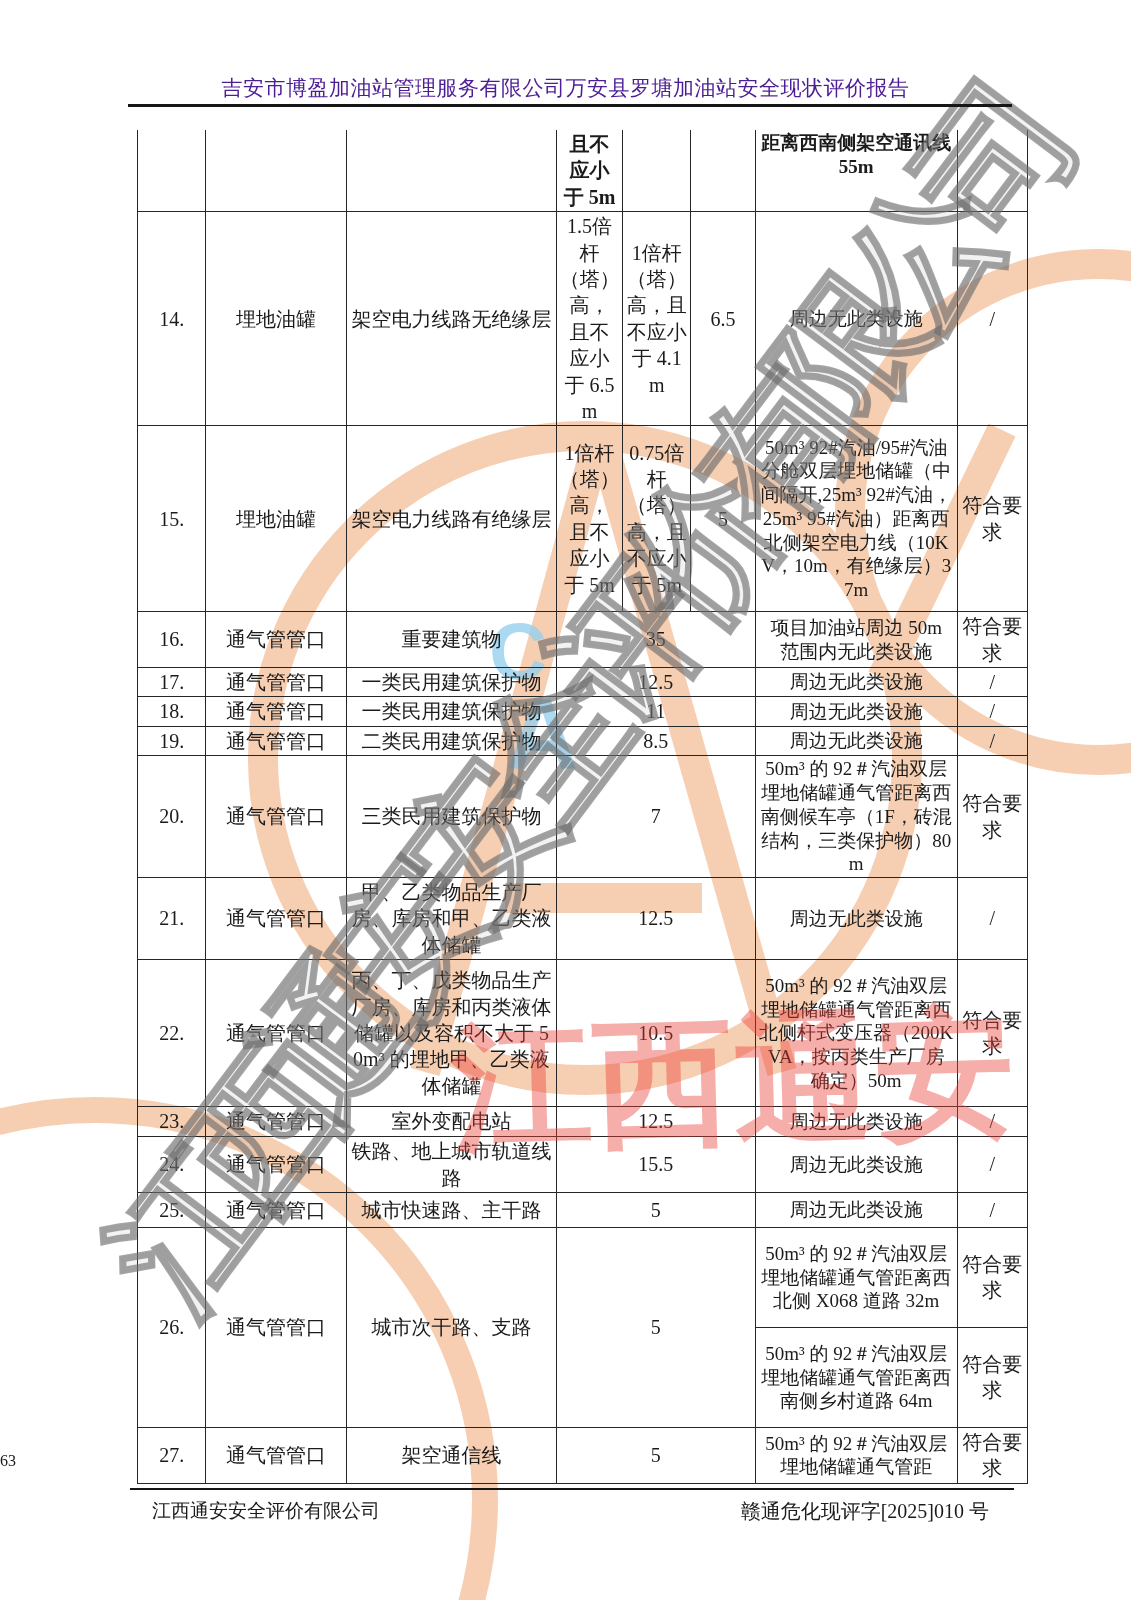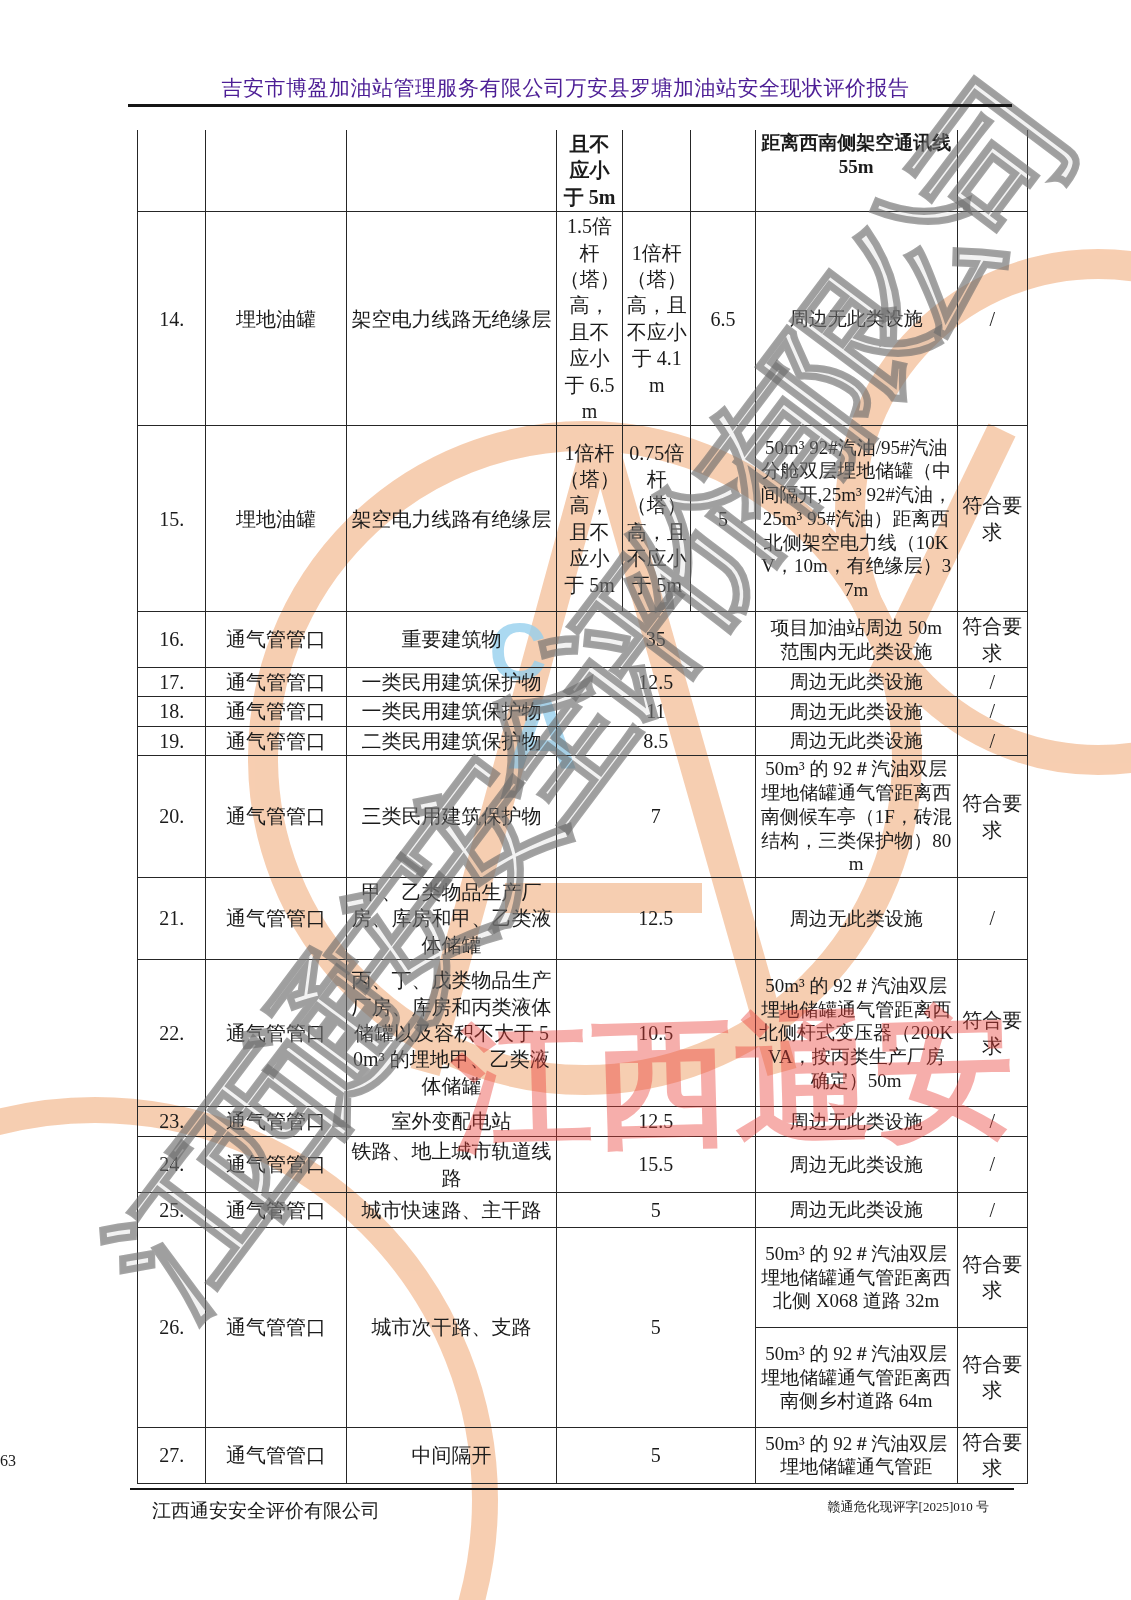--- a/index.html
+++ b/index.html
@@ -27,21 +27,21 @@
   }
   tr.cut td{border-top:none;vertical-align:top;font-weight:bold;}
   td.c7{font-size:19px;line-height:1.25;}
   td.c8{font-size:20px;}
   td.num{font-size:20px;}
 
   
   .page-num{position:absolute;left:0;right:0;top:1452px;font-size:16px;z-index:6;}
   .footer-rule{position:absolute;left:130px;top:1488px;width:884px;height:2px;background:#161616;z-index:6;}
   .footer-left{position:absolute;left:152px;top:1498px;font-size:19px;z-index:6;}
-  .footer-right{position:absolute;right:142px;top:1498px;font-size:13px;z-index:6;}
+  .footer-right{position:absolute;right:142px;top:1498px;font-size:20px;z-index:6;}
 
   
   .wm-logo{z-index:1;}
   .wm-blue{position:absolute;color:rgba(150,208,238,.8);font-weight:700;z-index:1;
            font-family:"Liberation Sans","DejaVu Sans",sans-serif;line-height:1;}
   .wm-blue.b1{left:489px;top:612px;font-size:80px;}
   .wm-blue.b2{left:506px;top:684px;font-size:100px;}
   .wm-gray{
     position:absolute;left:585px;top:705px;z-index:3;white-space:nowrap;
     transform:translate(-50%,-50%) rotate(-53deg);
@@ -220,21 +220,21 @@
     <td class="c8">符合要求</td>
   </tr>
   <tr style="height:100px">
     <td class="c7">50m³ 的 92＃汽油双层埋地储罐通气管距离西南侧乡村道路 64m</td>
     <td class="c8">符合要求</td>
   </tr>
 
   <tr style="height:53px">
     <td class="num">27.</td>
     <td>通气管管口</td>
-    <td>中间隔开</td>
+    <td>架空通信线</td>
     <td colspan="3">5</td>
     <td class="c7">50m³ 的 92＃汽油双层埋地储罐通气管距</td>
     <td class="c8">符合要求</td>
   </tr>
 </tbody>
     </table>
 </div>
 
 <div class="wm-gray">江西通安安全评价有限公司</div>
 

